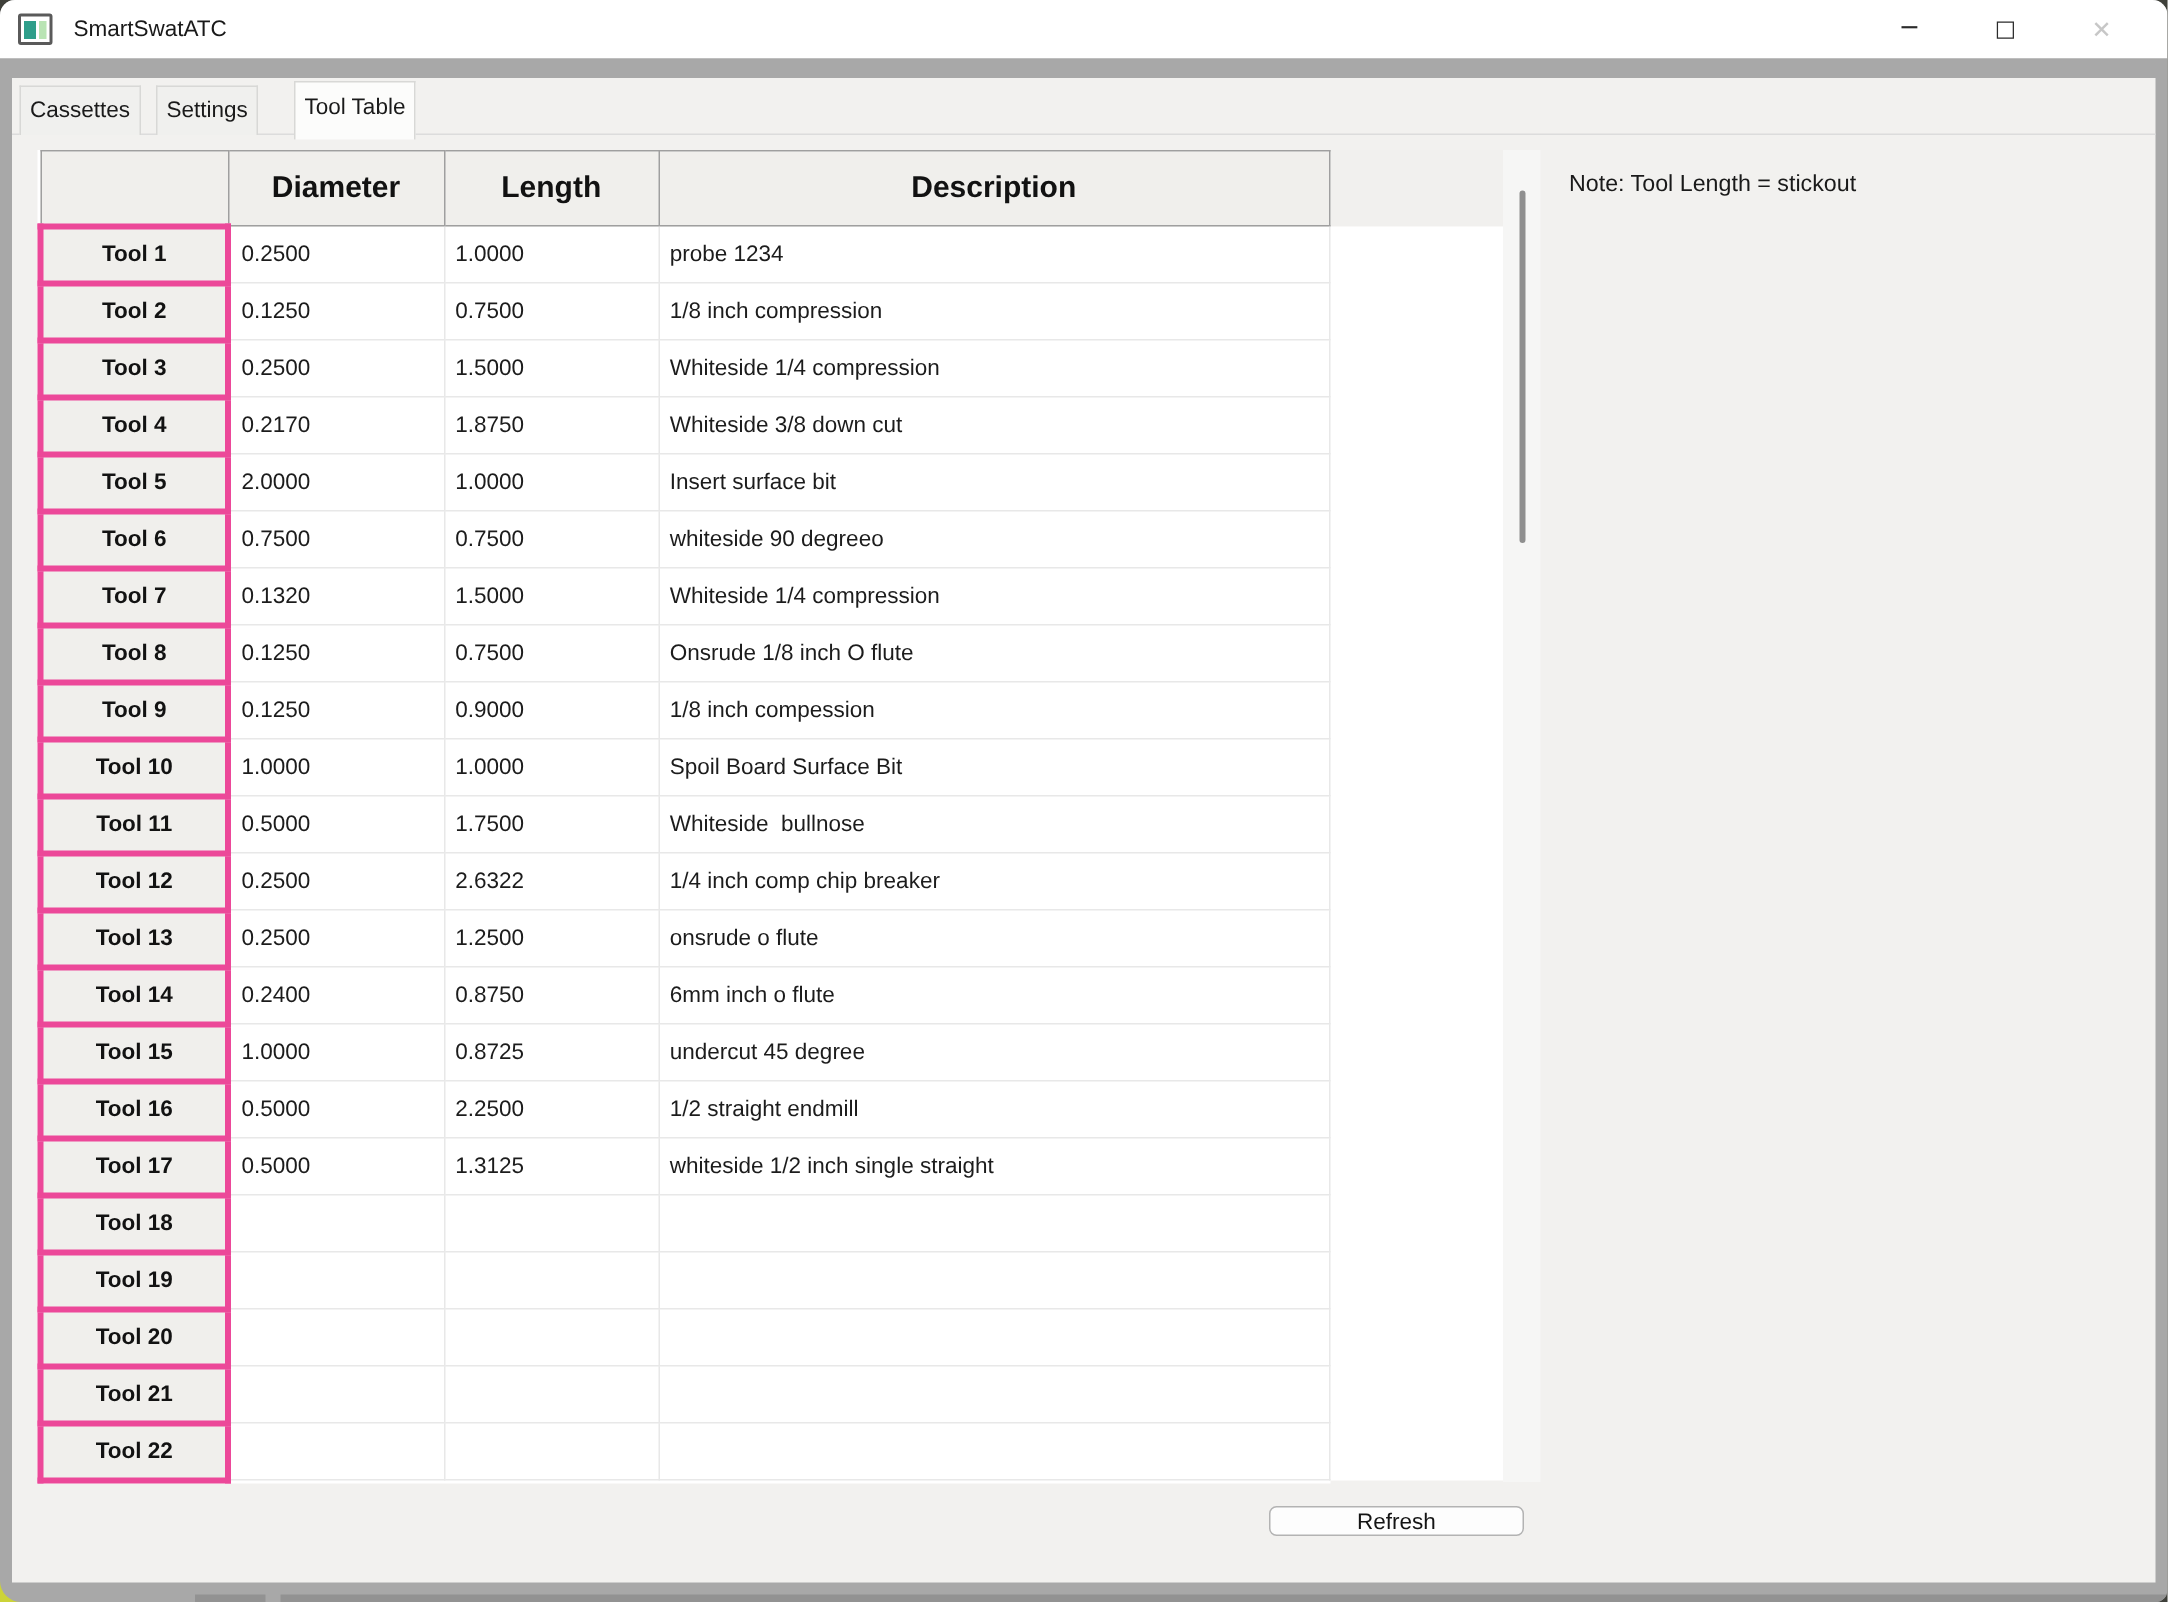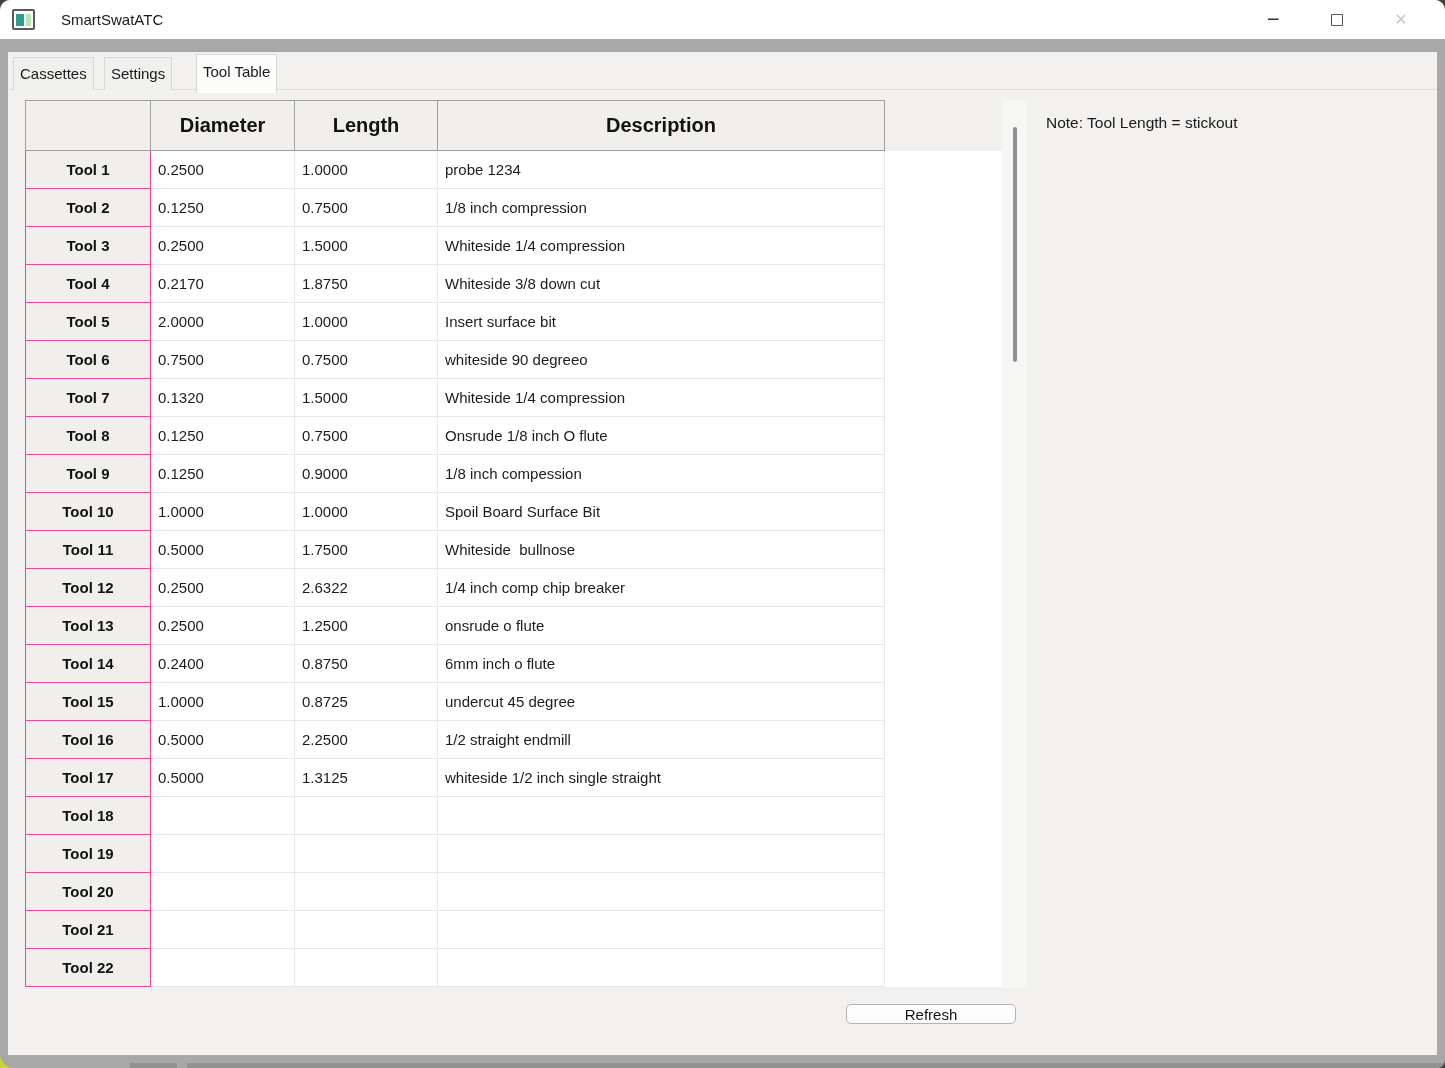--- a/index.html
+++ b/index.html
@@ -25,21 +25,21 @@
     position:absolute; left:0; top:0; width:1445px; height:39px;
     background:#ffffff; display:flex; align-items:center;
   }
   .appicon {
     width:23px; height:21px; margin-left:12px;
     border:2px solid #5a5a5a; border-radius:2px; background:#fff;
     display:flex; align-items:center; padding:2px; gap:2px;
   }
   .appicon .ic-left { width:9px; height:12px; background:#2e9e8a; }
   .appicon .ic-right { width:5px; height:12px; background:#b9e4b4; }
-  .apptitle { margin-left:26px; font-size:15px; color:#191919; }
+  .apptitle { margin-left:14px; font-size:15px; color:#191919; }
   .winbtns { margin-left:auto; display:flex; height:39px; }
   .winbtn {
     width:64px; height:39px; background:transparent; border:none;
     font-size:16px; line-height:39px; text-align:center; padding:0;
     font-family:"DejaVu Sans", sans-serif; cursor:default;
   }
   .winbtn.min  { color:#2b2b2b; font-size:17px; }
   .winbtn.max  { color:#2b2b2b; font-size:15px; }
   .winbtn.close{ color:#c7c7c7; font-size:16px; margin-right:12px; }
   
@@ -78,21 +78,21 @@
     position:absolute; left:17px; top:48px;
     border-collapse:collapse; table-layout:fixed; width:859px;
     background:#ffffff;
   }
   table.grid thead th {
     height:50px; background:#f0efec; border:1px solid #9f9f9f;
     font-size:20px; font-weight:700; color:#121212; text-align:center;
   }
   table.grid tbody tr { height:38px; }
   table.grid tbody th.rowhead {
-    background:#f0efec; border:1px solid #ec4899;
+    background:#f0efec; border:4px solid #ec4899;
     font-size:15px; font-weight:700; color:#121212; text-align:center;
   }
   table.grid tbody td {
     background:#ffffff; border:1px solid #e8e8e8;
     font-size:15px; color:#1c1c1c; text-align:left;
     padding:0 4px 0 7px; overflow:hidden; white-space:pre;
   }
   
   .vscroll {
     position:absolute; left:994px; top:48px; width:25px; height:888px;

